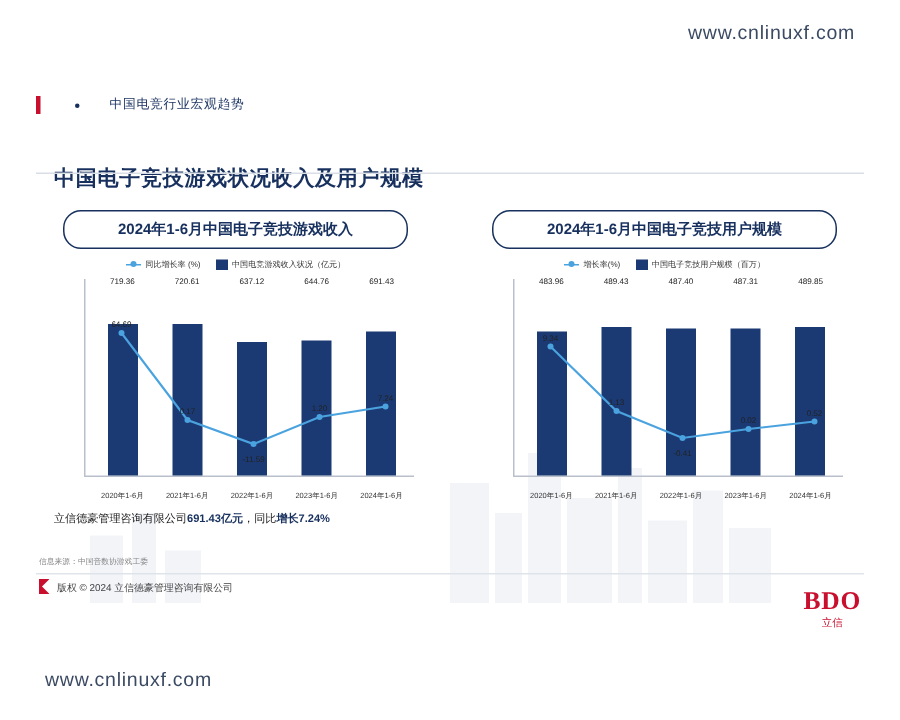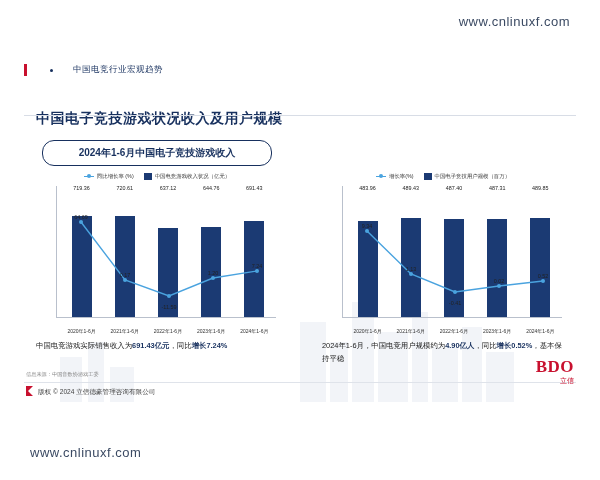--- a/index.html
+++ b/index.html
@@ -231,22 +231,22 @@
   .copyright-mark {
     position: absolute;
     left: 26px;
     top: 386px;
     width: 7px;
     height: 10px;
   }
   .brand {
     position: absolute;
     right: 26px;
-    top: 358px;
-    text-align: right;
+    top: 392px;
+    text-align: center;
   }
   .brand .bdo {
     font-size: 17px;
     font-weight: bold;
     color: #c8102e;
     letter-spacing: 0.5px;
     line-height: 1;
     font-family: "Liberation Serif", serif;
   }
   .brand .cn {
@@ -358,25 +358,26 @@
       <div class="xlabels">
         <span>2020年1-6月</span>
         <span>2021年1-6月</span>
         <span>2022年1-6月</span>
         <span>2023年1-6月</span>
         <span>2024年1-6月</span>
       </div>
     </div>
 
     <div class="summary">
-      <span>中国电竞游戏实际销售收入为</span><b>691.43亿元</b><span>，同比</span><b>增长7.24%</b>
+      <span>立信德豪管理咨询有限公司</span><b>691.43亿元</b><span>，同比</span><b>增长7.24%</b>
     </div>
   </div>
 
   <div class="panel right">
+    <div class="panel-title">2024年1-6月中国电子竞技用户规模</div>
 
     <div class="legend">
       <div class="item">
         <span class="swatch-line"></span>
         <span>增长率(%)</span>
       </div>
       <div class="item">
         <span class="swatch-bar"></span>
         <span>中国电子竞技用户规模（百万）</span>
       </div>
@@ -426,23 +427,20 @@
 
       <div class="xlabels">
         <span>2020年1-6月</span>
         <span>2021年1-6月</span>
         <span>2022年1-6月</span>
         <span>2023年1-6月</span>
         <span>2024年1-6月</span>
       </div>
     </div>
 
-    <div class="summary">
-      <span>2024年1-6月，中国电竞用户规模约为</span><b>4.90亿人</b><span>，同比</span><b>增长0.52%</b><span>，基本保持平稳</span>
-    </div>
   </div>
 
   <div class="source">信息来源：中国音数协游戏工委</div>
   <div class="hr-thin footer-rule"></div>
   <svg class="copyright-mark" viewBox="0 0 7 10">
     <path d="M0 10 L0 0 L7 0 L2 5 L7 10 Z" fill="#c8102e"></path>
   </svg>
   <div class="copyright">版权 © 2024 立信德豪管理咨询有限公司</div>
   <div class="brand">
     <div class="bdo">BDO</div>

